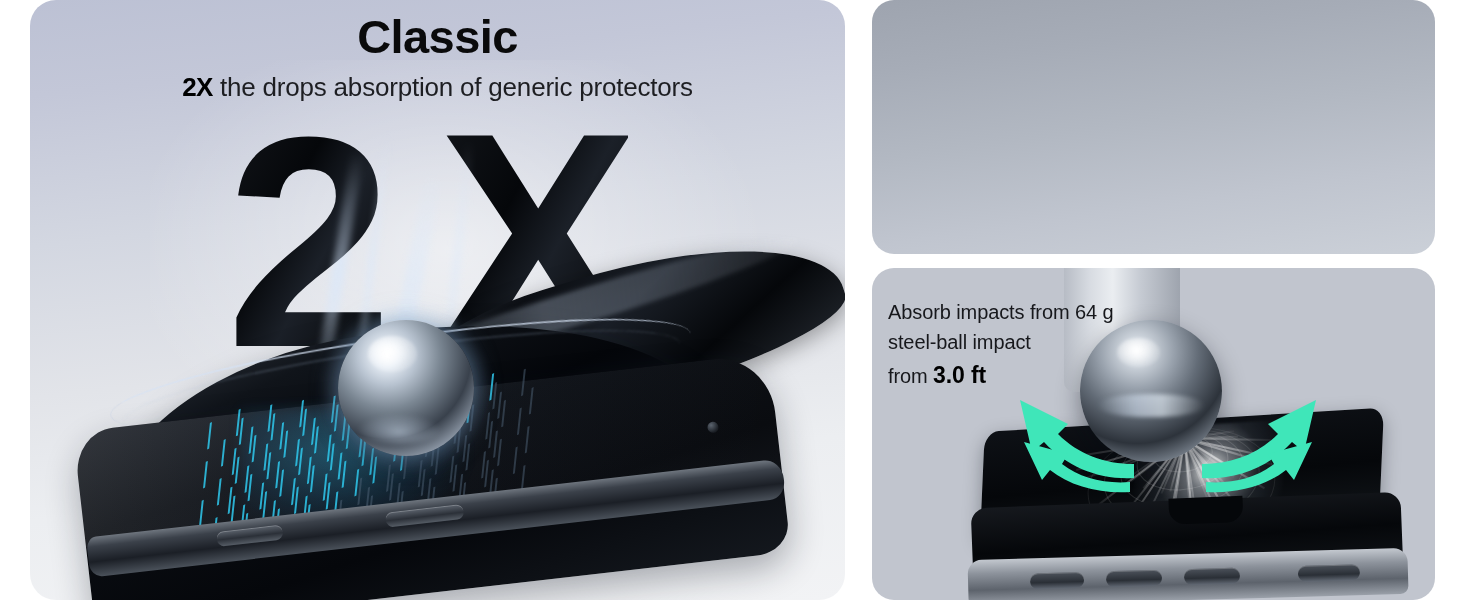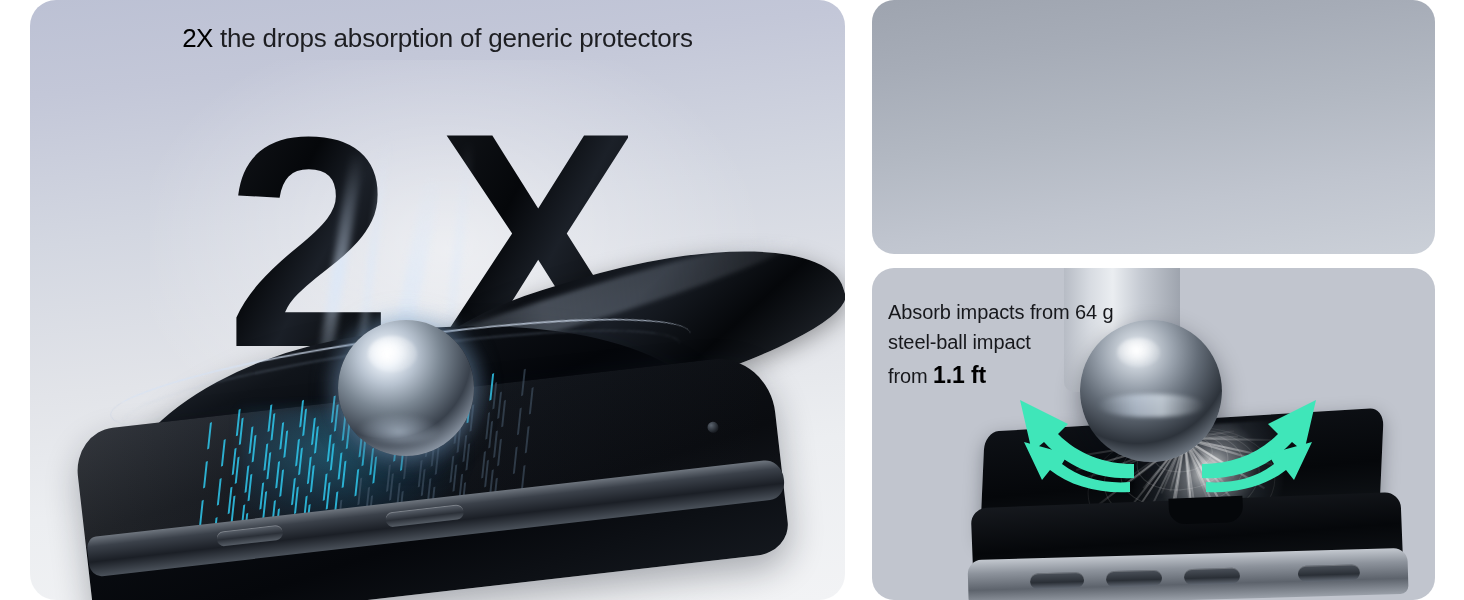--- a/index.html
+++ b/index.html
@@ -61,21 +61,21 @@
     line-height: 1.05;
   }
   .subtitle-line {
     margin-top: 11px;
     font-size: 26px;
     color: #1d1e22;
     letter-spacing: -0.2px;
     white-space: nowrap;
   }
   .subtitle-line .bold2x {
-    font-weight: 400;
+    font-weight: 700;
     color: #000;
     letter-spacing: -0.5px;
   }
 
   
   .big2x {
     position: absolute;
     left: 196px; top: 118px;
     width: 480px; height: 290px;
     z-index: 4;
@@ -567,20 +567,21 @@
     <div class="phone-edge">
       <div class="btn b1"></div>
       <div class="btn b2"></div>
     </div>
     <div class="phone-reflect"></div>
 
     <div class="ball-left-halo"></div>
     <div class="ball-left"></div>
 
     <div class="left-header">
+      <div class="title-classic">Classic</div>
       <div class="subtitle-line"><span class="bold2x">2X</span><span> the drops absorption of generic protectors</span></div>
     </div>
   </div>
 
   <div class="panel-badge">
     
     
   </div>
 
   <div class="panel-guard">
@@ -653,18 +654,18 @@
         <path d="M330 196 C 360 196 386 186 406 166 L 396 156 L 444 132 L 432 184 L 420 174 C 396 200 364 212 330 210 Z"></path>
 
         <path d="M334 214 C 360 216 384 210 402 196 L 396 186 L 440 174 L 422 212 L 414 202 C 394 218 364 226 334 224 Z"></path>
       </g>
     </svg>
 
     <div class="guard-copy">
       <div class="guard-body">
         <div>Absorb impacts from 64 g</div>
         <div>steel-ball impact</div>
-        <div><span>from </span><span class="strong">1.1 ft</span></div>
+        <div><span>from </span><span class="strong">3.0 ft</span></div>
       </div>
     </div>
   </div>
 
 </div>
 
 </body></html>

